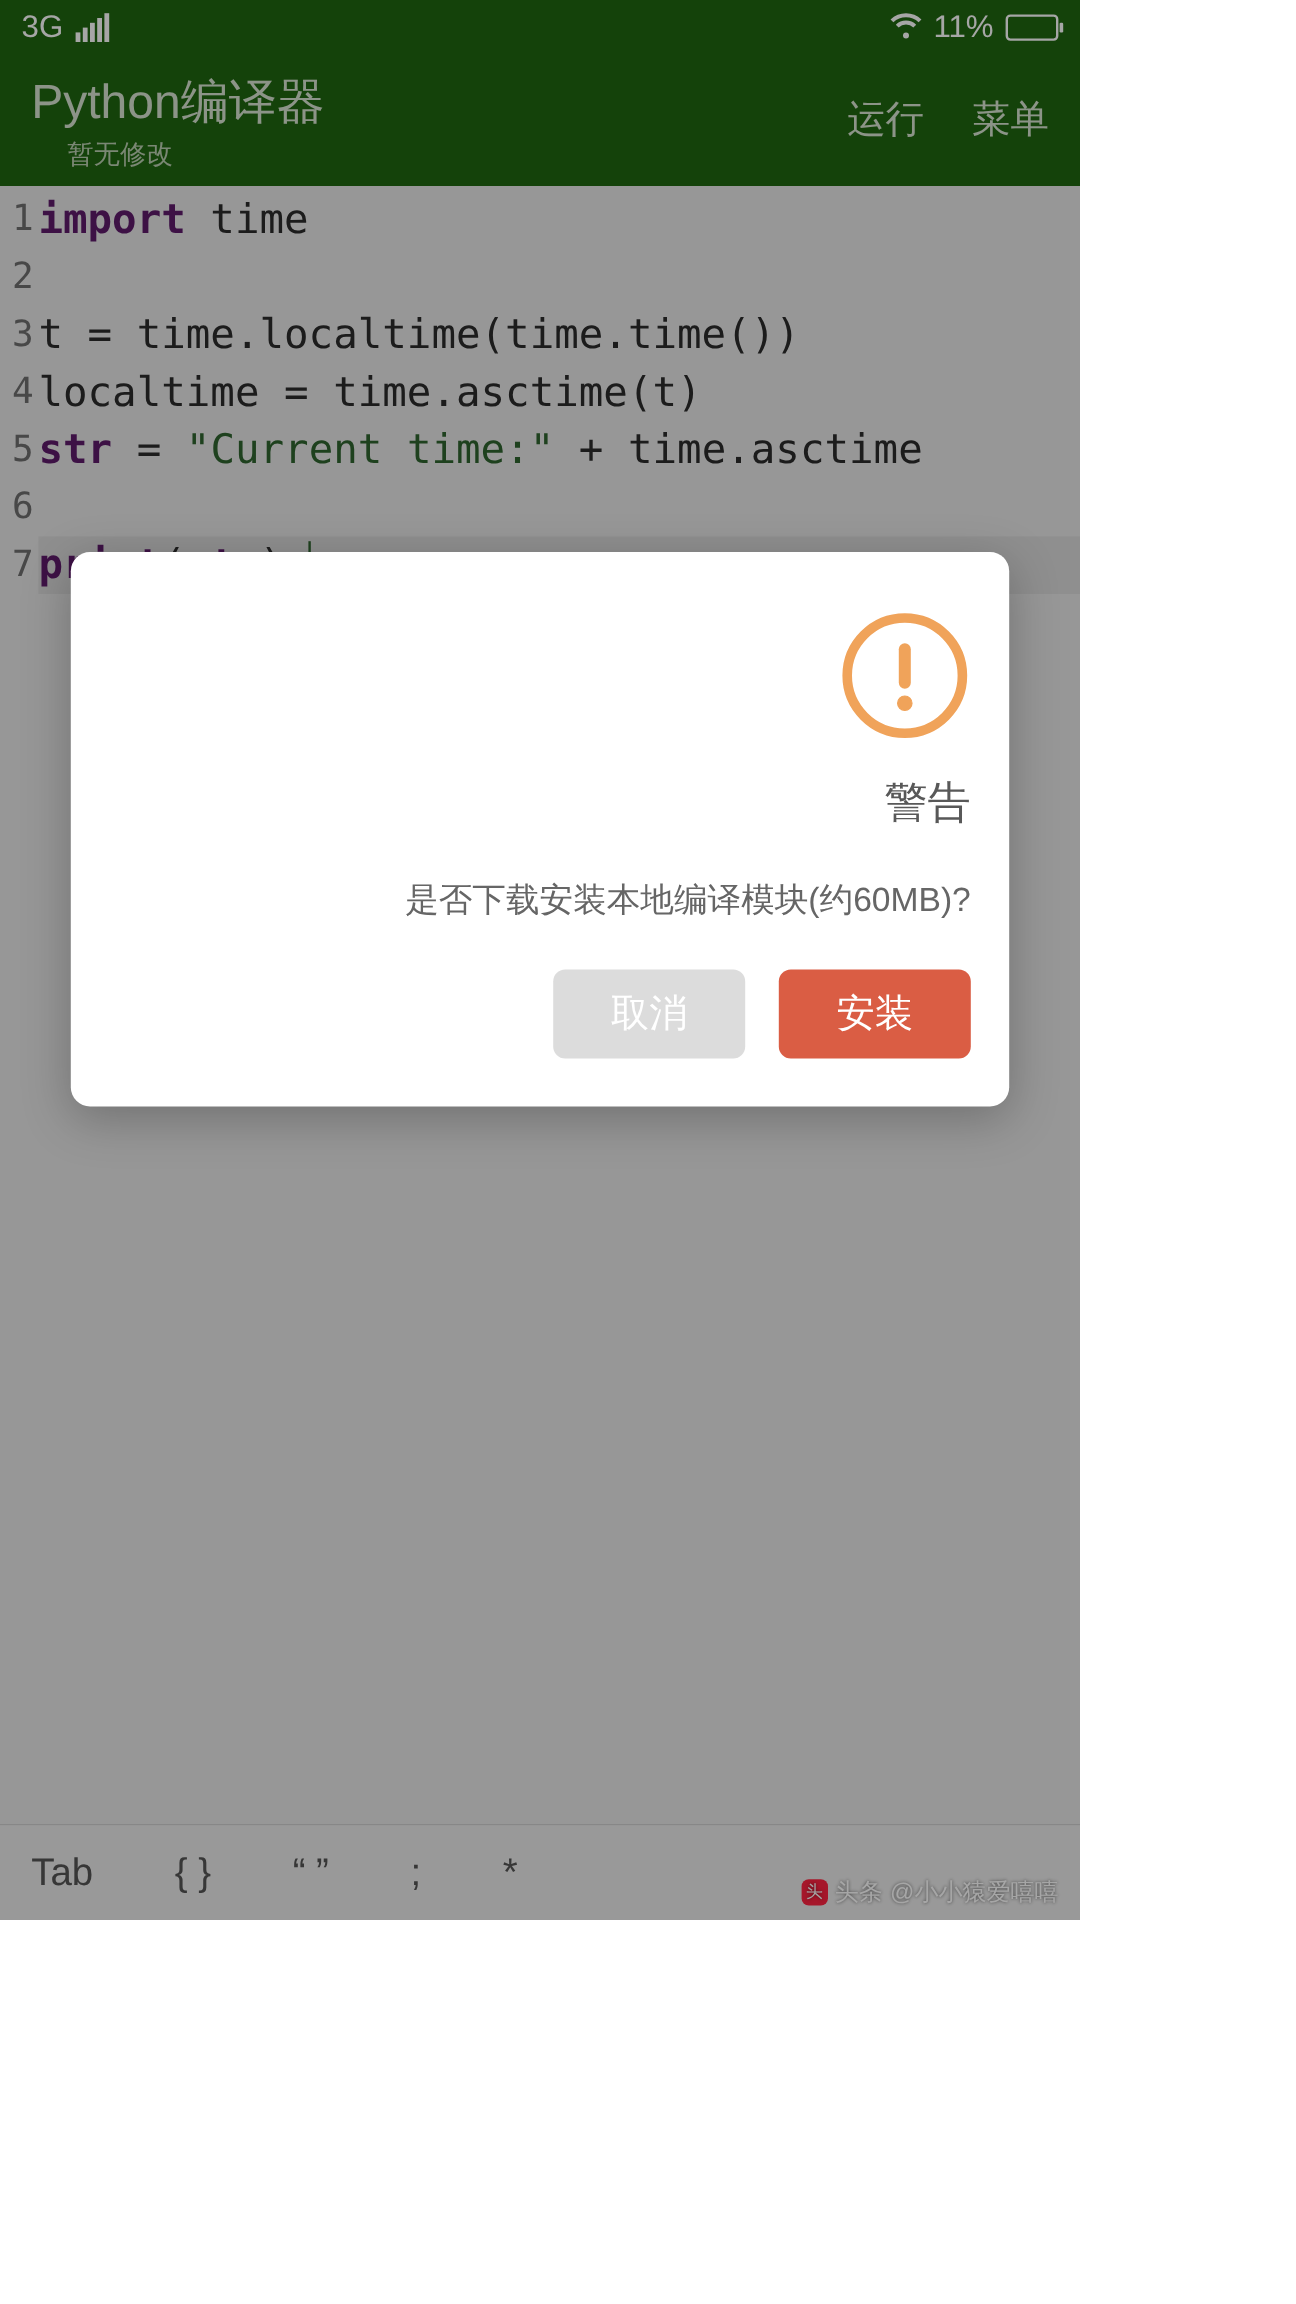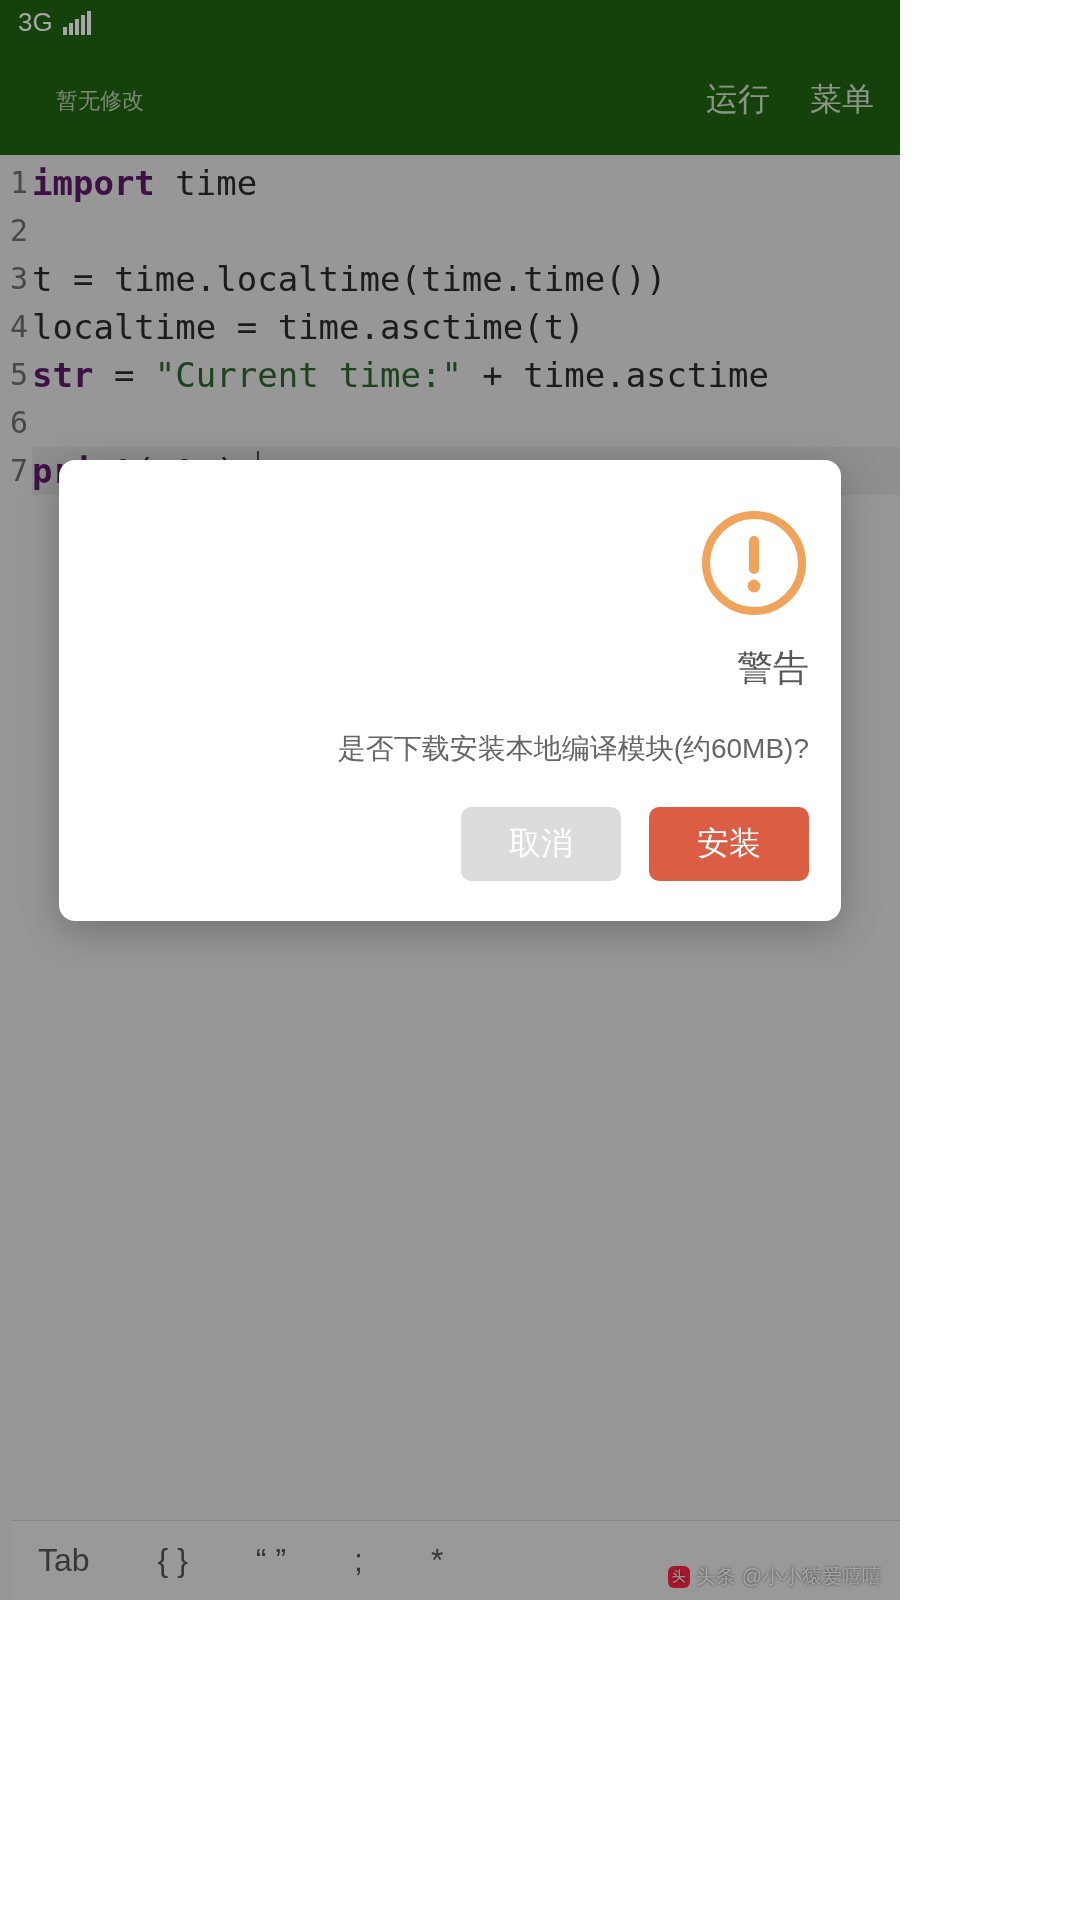--- a/index.html
+++ b/index.html
@@ -45,45 +45,55 @@
     .dialog { margin-top: 460px; width: 782px; background: #fff; border-radius: 16px; padding: 48px 32px 40px; display: flex; flex-direction: column; align-items: flex-end; box-shadow: 0 10px 40px rgba(0,0,0,0.25); }
     .warn-icon svg circle { stroke: #f0a35a; }
     .dlg-title { font-size: 36px; color: #585858; margin-top: 22px; }
     .dlg-msg { font-size: 28px; color: #666; margin-top: 36px; text-align: center; line-height: 40px; }
     .dlg-actions { display: flex; gap: 28px; margin-top: 38px; }
     .btn { width: 160px; height: 74px; border-radius: 10px; font-size: 32px; display: flex; align-items: center; justify-content: center; border: none; }
     .btn-cancel { background: #dcdcdc; color: #fff; }
     .btn-install { background: #da5d44; color: #fff; }
 
     
-    .bottom-bar { position: absolute; bottom: 0; left: 12px; right: 0; height: 80px; background: #ececec; display: flex; align-items: center; padding: 0 26px; border-top: 1px solid #d0d0d0; }
+    .bottom-bar { position: absolute; bottom: 0; left: 0; right: 0; height: 80px; background: #ececec; display: flex; align-items: center; padding: 0 26px; border-top: 1px solid #d0d0d0; }
     .bb-item { color: #555; font-size: 32px; margin-right: 68px; font-family: -apple-system, Arial; }
     .watermark { position: absolute; right: 18px; bottom: 10px; font-size: 20px; color: #fff; text-shadow: 0 0 3px rgba(0,0,0,.6); display: flex; align-items: center; gap: 6px; }
     .watermark-icon { width: 22px; height: 22px; border-radius: 6px; background: #ff2442; display: inline-flex; align-items: center; justify-content: center; font-size: 14px; color: #fff; }
   </style>
 </head>
 <body>
 
 <div class="screen">
 
   <div class="status-bar">
     <div class="status-left">
       <span>3G</span>
       <span class="signal-icon">
           <span></span>
           <span></span>
           <span></span>
           <span></span>
           <span></span>
         </span>
     </div>
+    <div class="status-right">
+      <span class="wifi-icon">
+        <svg viewBox="0 0 24 24" fill="#fff">
+            <path d="M12 18.5a2 2 0 100 4 2 2 0 000-4zm-4.9-3.3a7 7 0 019.8 0l1.9-1.9a9.7 9.7 0 00-13.6 0zm-3.5-3.5a12 12 0 0116.8 0l1.9-1.9a14.7 14.7 0 00-20.6 0z"></path>
+          </svg>
+      </span>
+      <span>11%</span>
+      <span class="battery"><span class="battery-fill"></span></span>
+    </div>
   </div>
 
   <div class="header">
     <div class="header-left">
+      <div class="app-title">Python编译器</div>
       <div class="app-sub">暂无修改</div>
     </div>
     <div class="header-btn">运行</div>
     <div class="header-btn">菜单</div>
   </div>
 
   <div class="editor">
     <div class="editor-content">
       <div class="gutter">
         <div>1</div>

